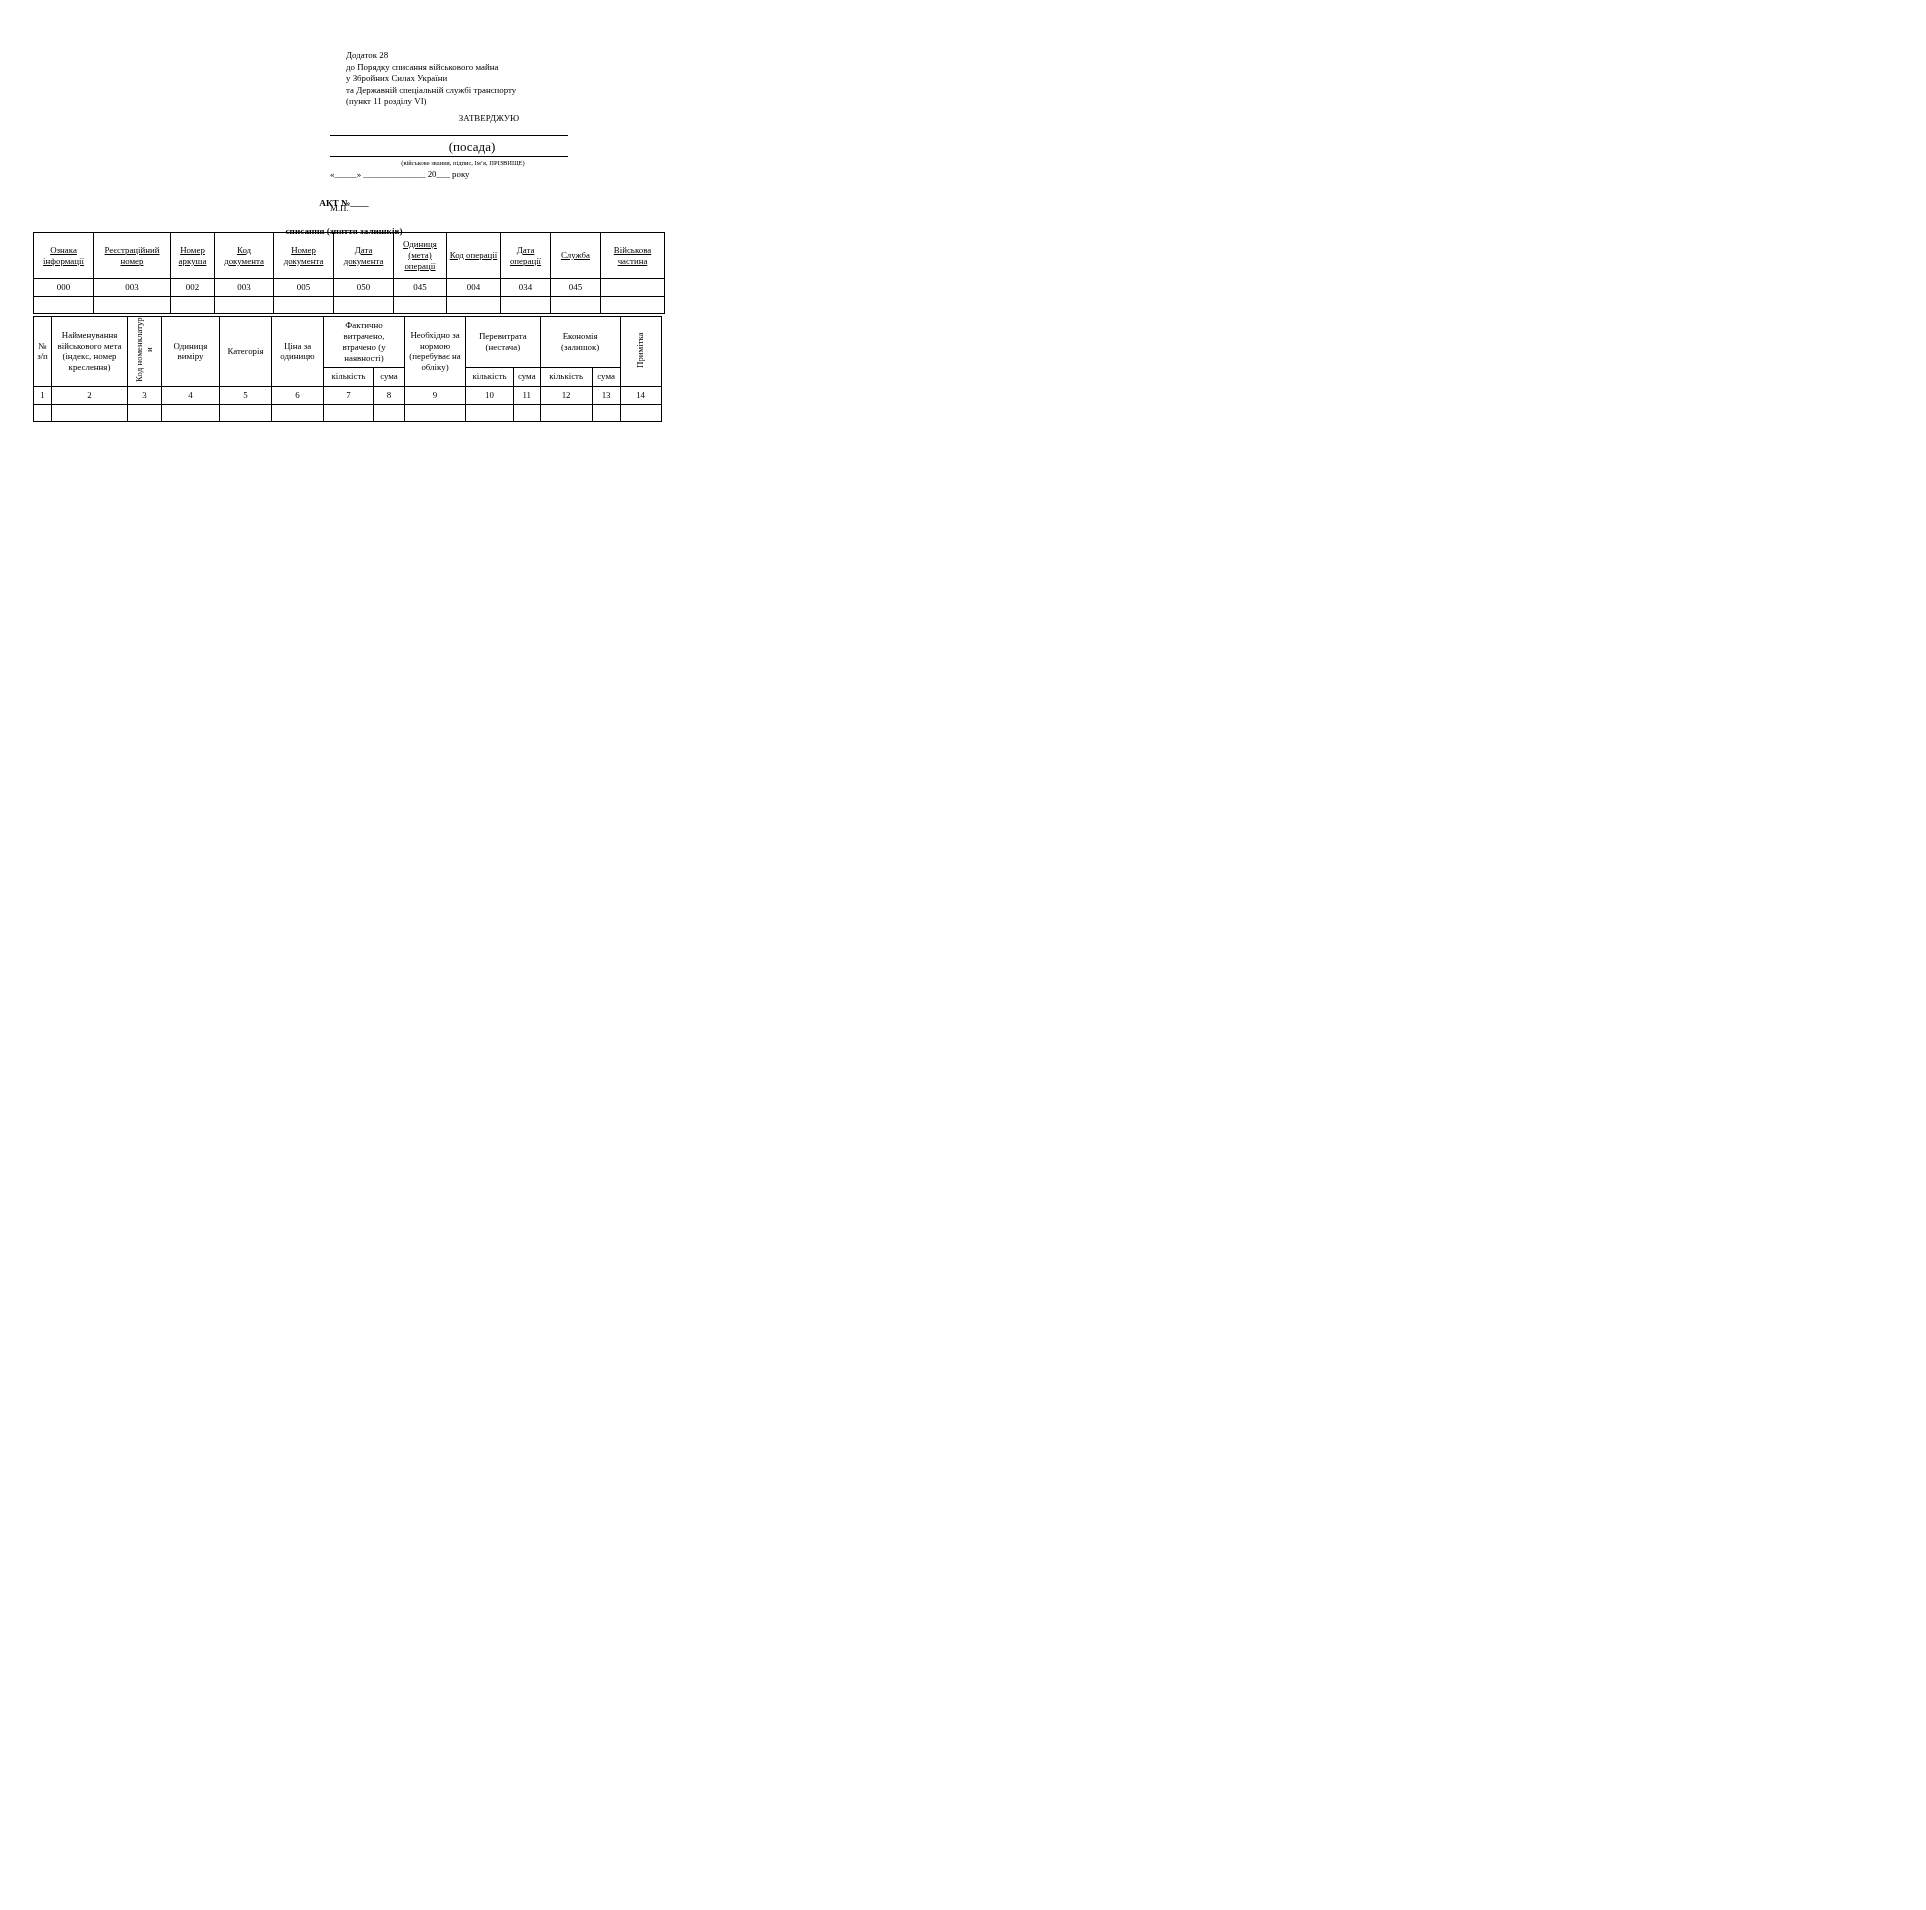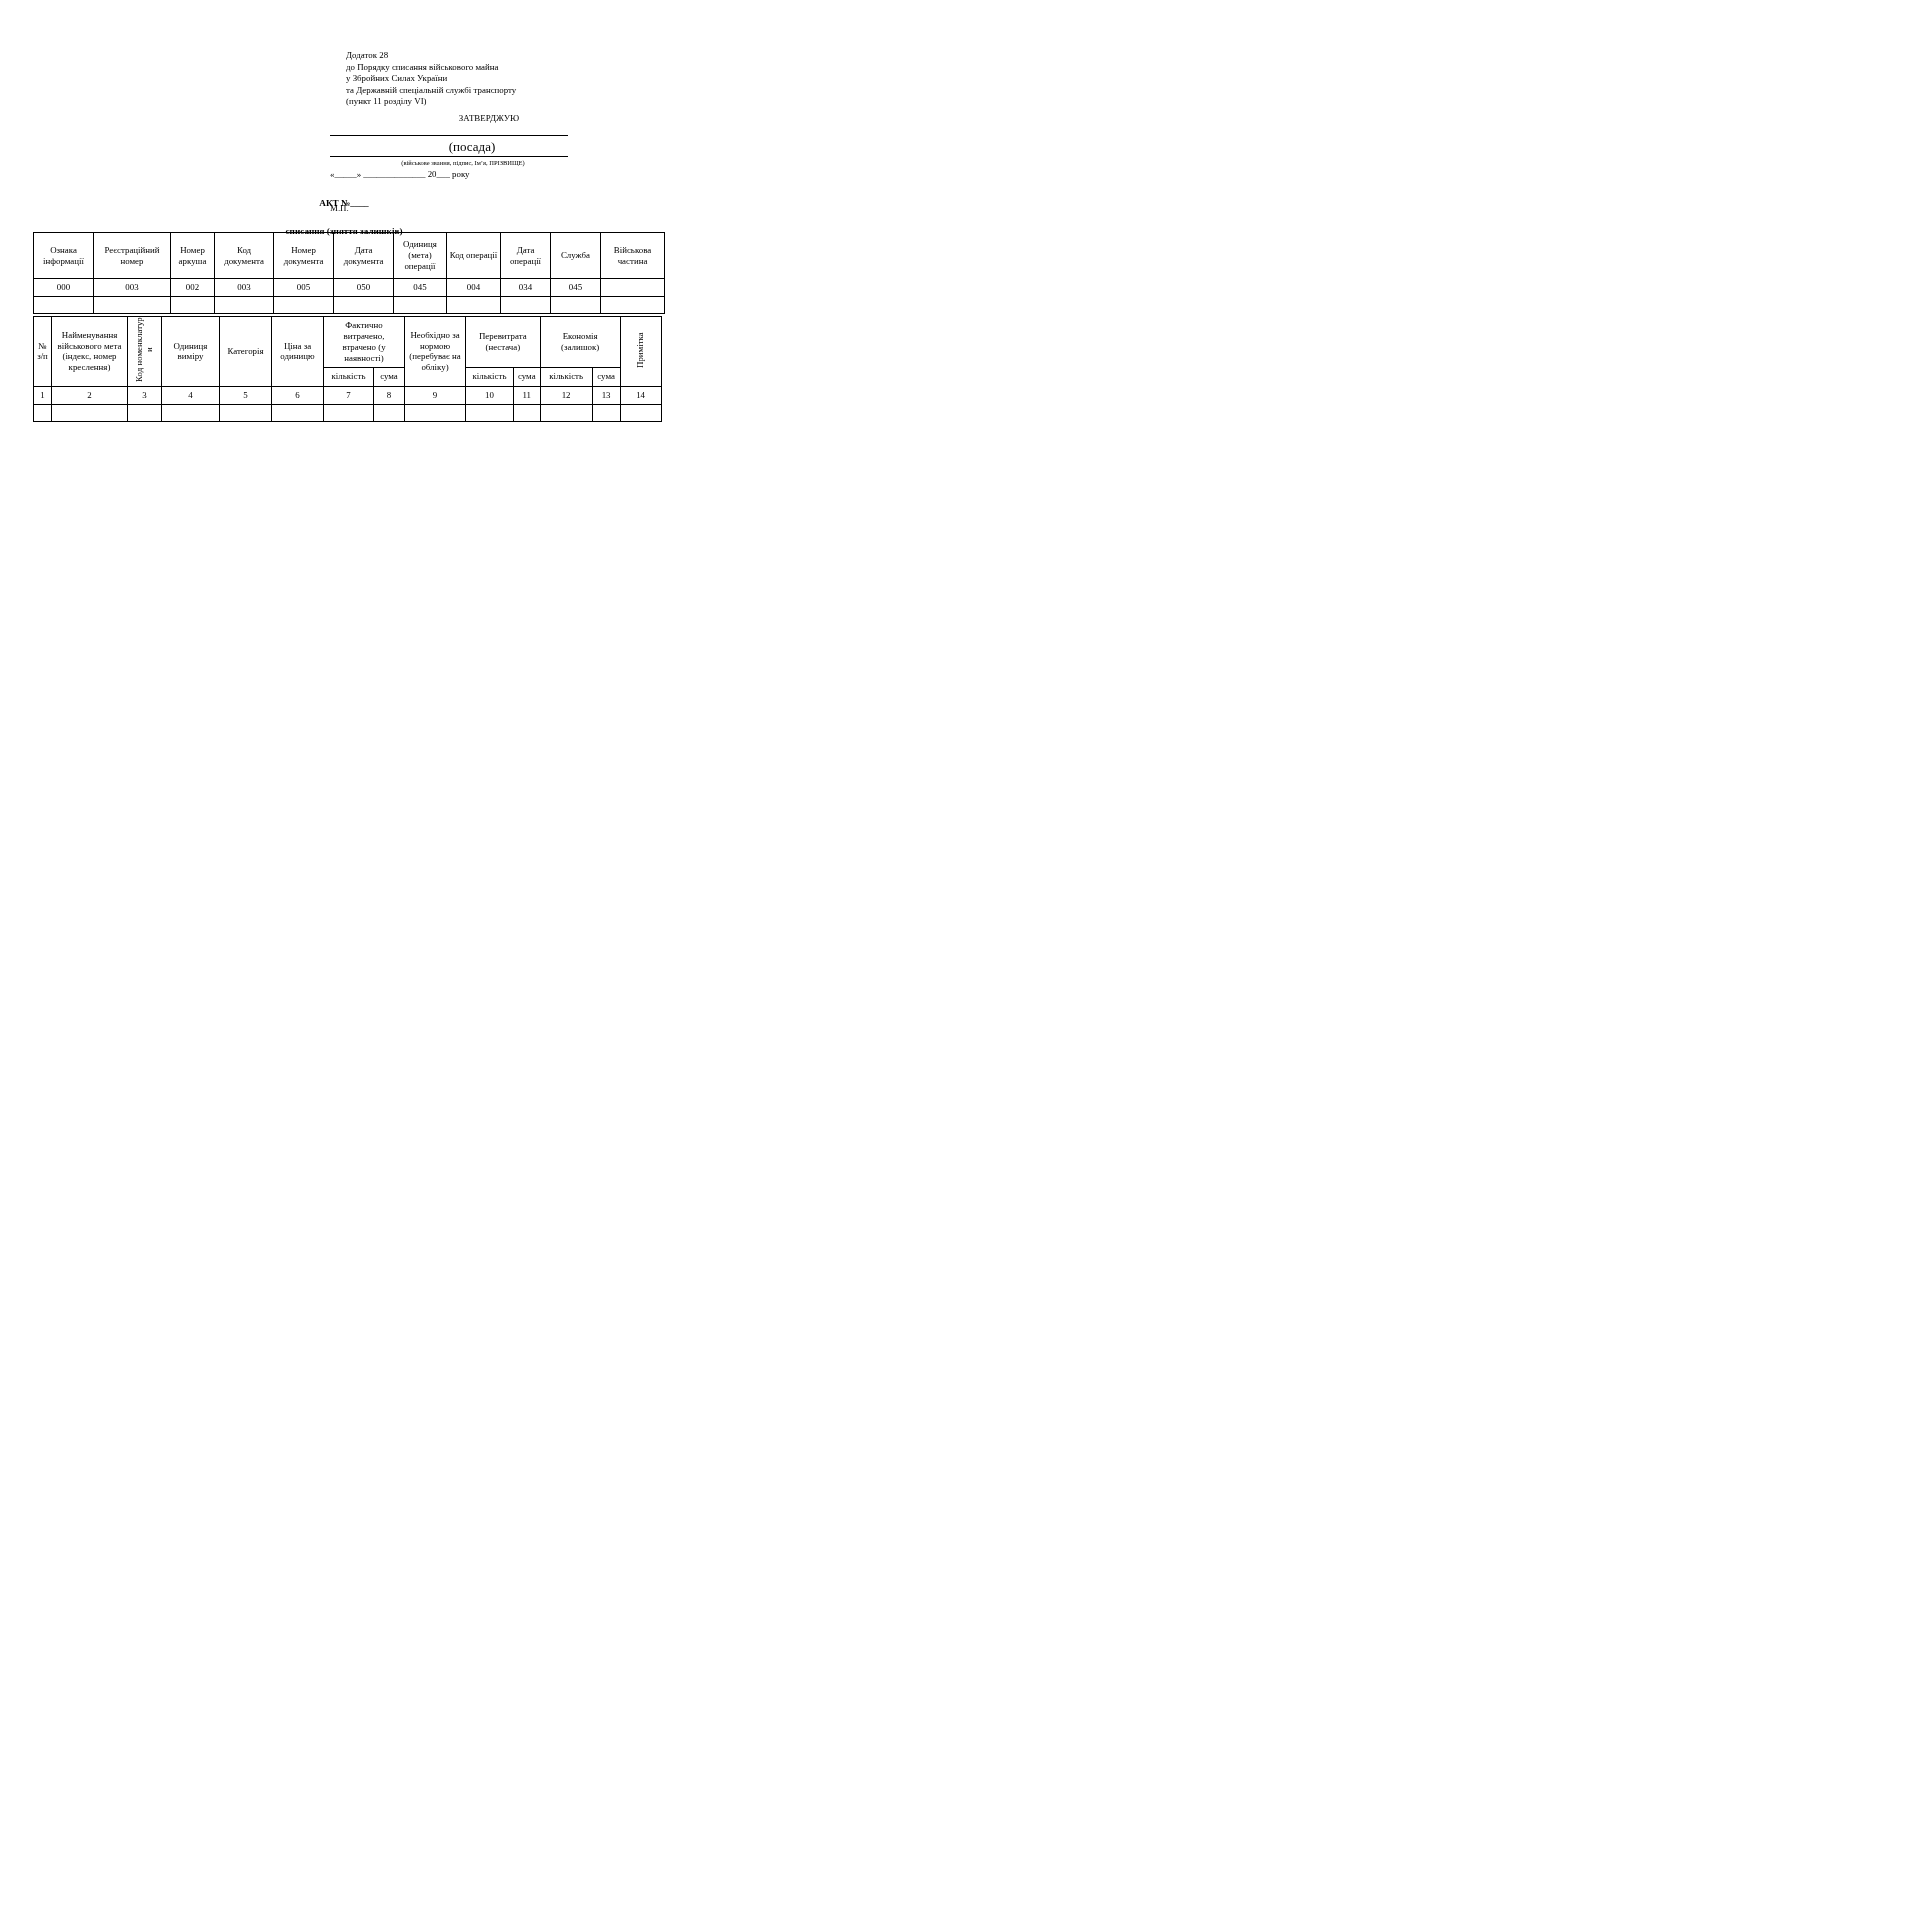--- a/index.html
+++ b/index.html
@@ -72,21 +72,21 @@
         <col style="width:59px">
       <col style="width:60px">
         <col style="width:60px">
         <col style="width:53px">
         <col style="width:54px">
       <col style="width:50px">
         <col style="width:50px">
         <col style="width:64px">
     </colgroup>
     <tbody>
-        <tr style="height:46px;">
+        <tr style="height:46px;text-decoration:underline;">
       <td>Ознака інформації</td>
       <td>Реєстраційний номер</td>
       <td>Номер аркуша</td>
       <td>Код документа</td>
       <td>Номер документа</td>
       <td>Дата документа</td>
       <td>Одиниця (мета) операції</td>
       <td>Код операції</td>
       <td>Дата операції</td>
       <td>Служба</td>

